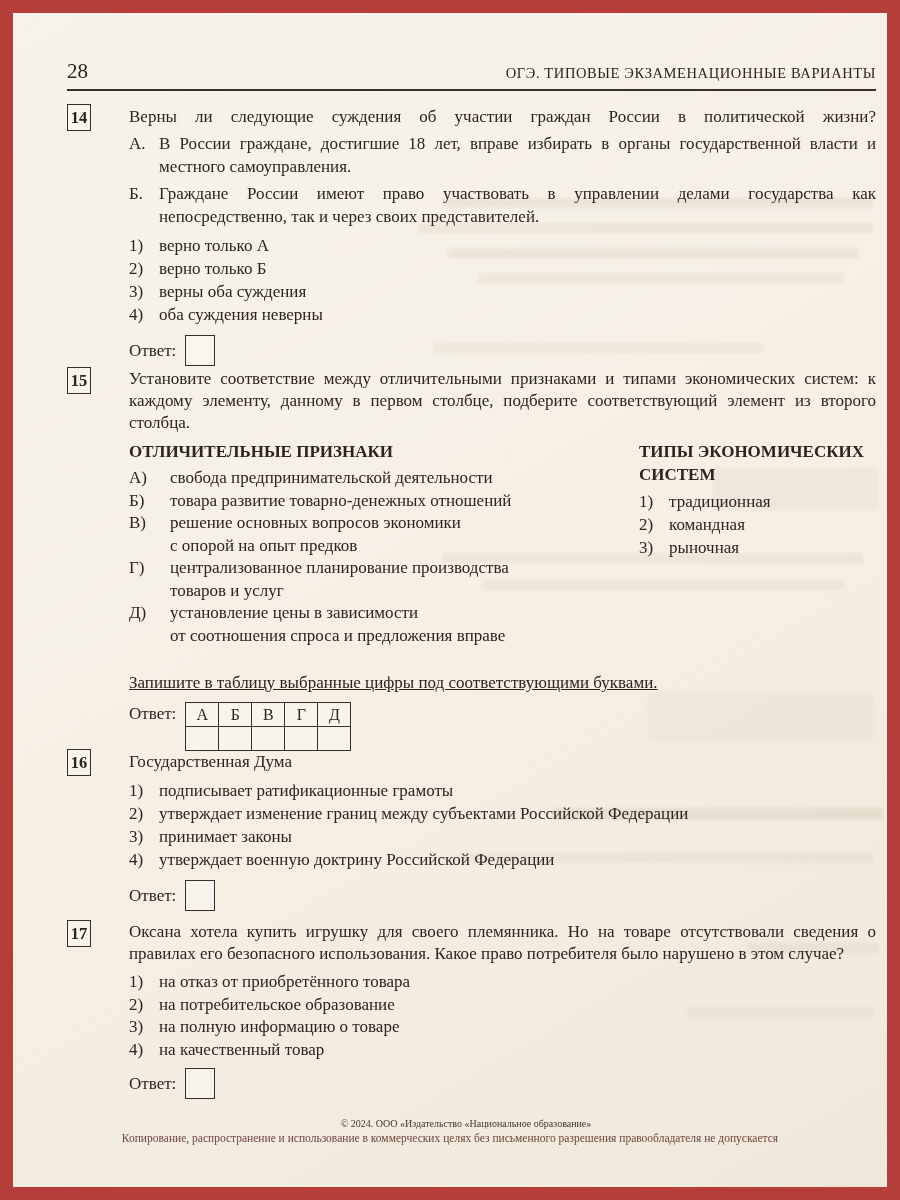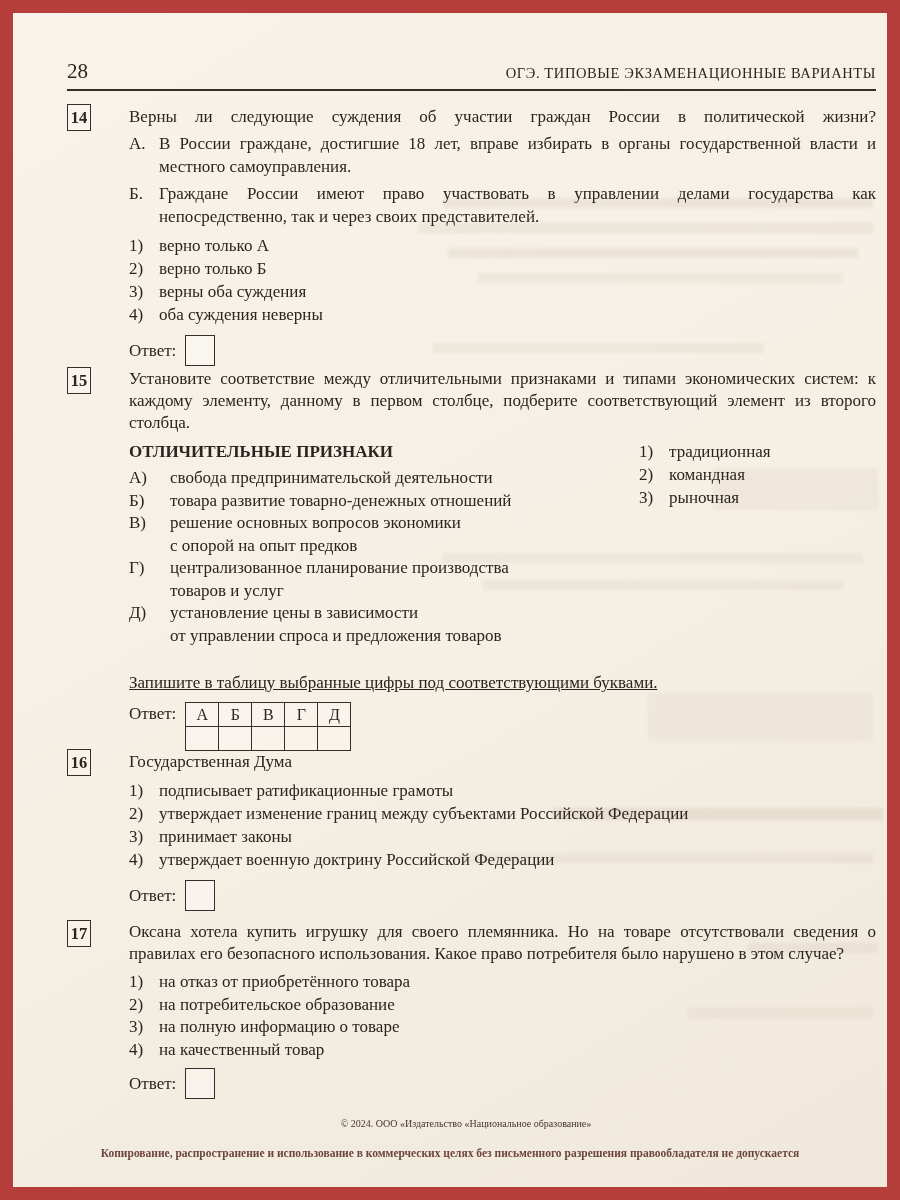--- a/index.html
+++ b/index.html
@@ -85,21 +85,21 @@
 
   .table-row{display:flex;margin-top:8px;align-items:flex-start;}
   table.agrid{border-collapse:collapse;margin-left:9px;background:rgba(255,255,255,.3);}
   .agrid th,.agrid td{
     border:1.5px solid #362e29;width:32px;height:23px;padding:0;
     text-align:center;font-weight:normal;font-size:16px;line-height:1;
   }
 
   .footer{position:absolute;left:0;right:0;top:1105px;text-align:center;color:#463530;}
   .f1{font-size:10px;margin-left:32px;}
-  .f2{font-size:11.5px;margin-top:18px;color:#6d453c;font-weight:bold;}
+  .f2{font-size:11.5px;margin-top:3px;color:#6d453c;}
 </style>
 </head>
 <body>
 
 <div class="paper">
   <div class="ghost"></div>
 
   <div class="page-header">
     <span class="page-number">28</span>
     <span class="header-title">ОГЭ. ТИПОВЫЕ ЭКЗАМЕНАЦИОННЫЕ ВАРИАНТЫ</span>
@@ -164,24 +164,26 @@
 с опорой на опыт предков</span>
           </div>
           <div class="feature">
             <span class="feat-label">Г)</span>
             <span class="feat-text">централизованное планирование производства
 товаров и услуг</span>
           </div>
           <div class="feature">
             <span class="feat-label">Д)</span>
             <span class="feat-text">установление цены в зависимости
-от управлении спроса и предложения товаров</span>
+от соотношения спроса и предложения вправе</span>
           </div>
         </div>
         <div class="m-right">
+          <div class="colhead pre">ТИПЫ ЭКОНОМИЧЕСКИХ
+СИСТЕМ</div>
           <div class="opt">
             <span class="opt-num">1)</span>
             <span class="opt-text">традиционная</span>
           </div>
           <div class="opt">
             <span class="opt-num">2)</span>
             <span class="opt-text">командная</span>
           </div>
           <div class="opt">
             <span class="opt-num">3)</span>

